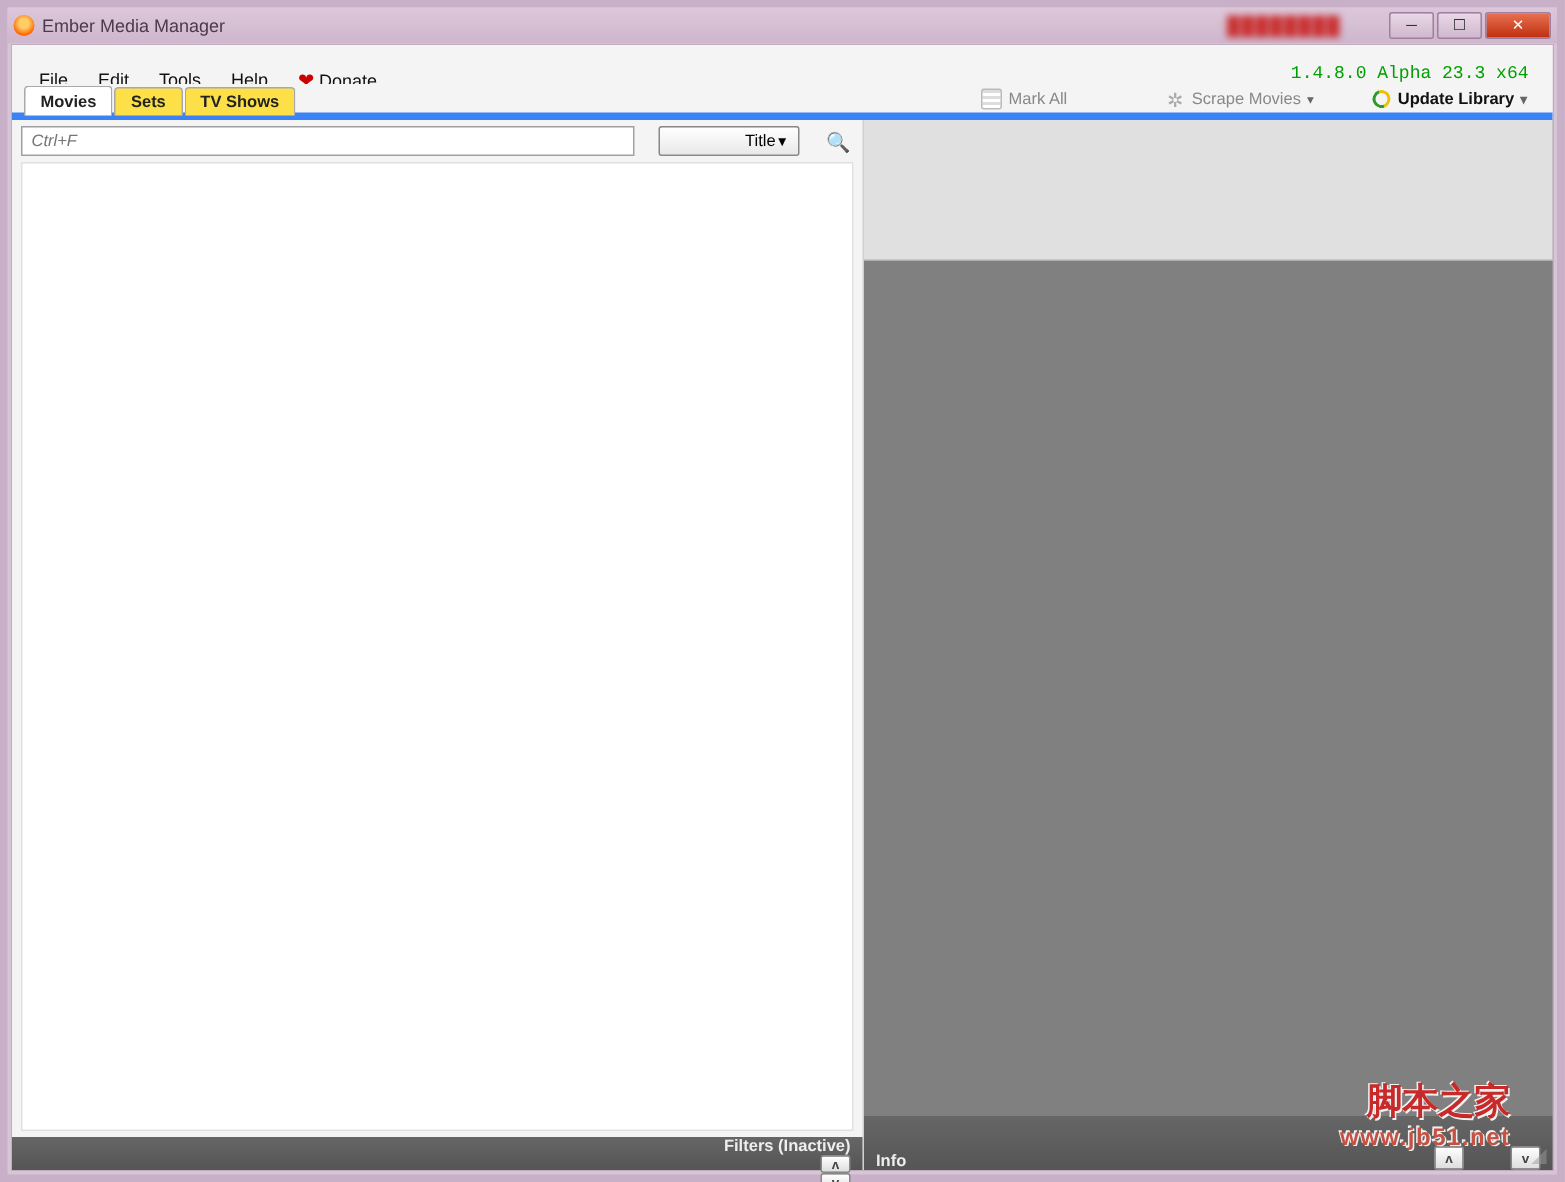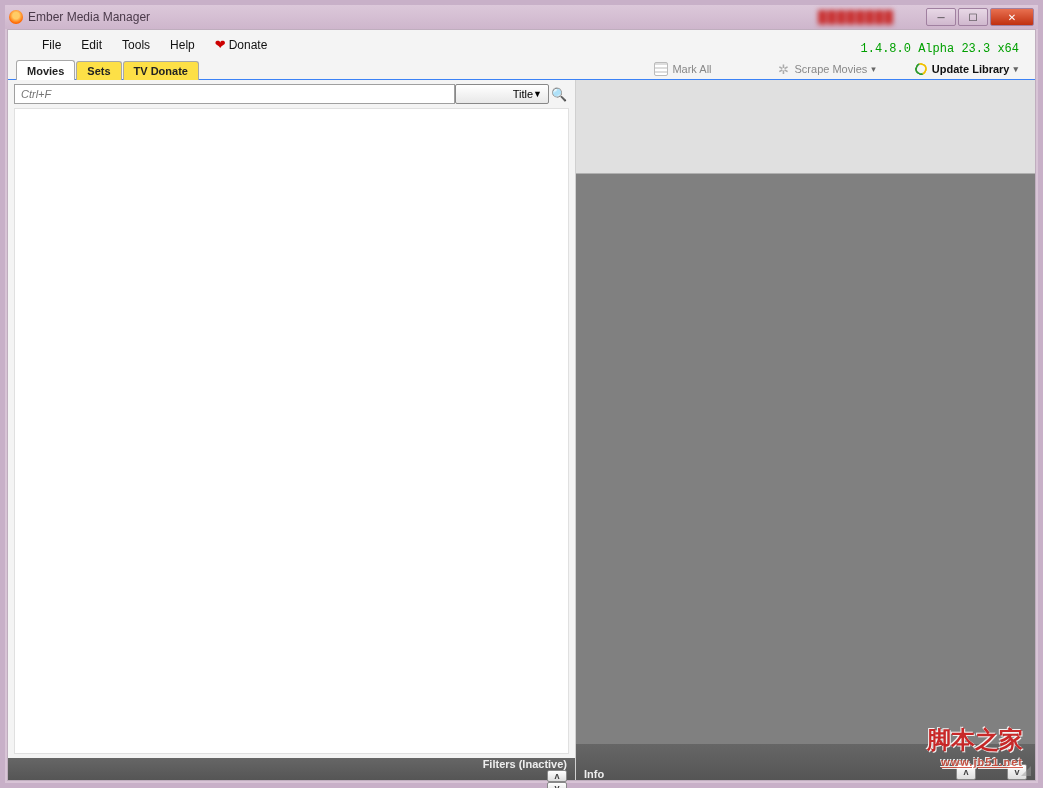--- a/index.html
+++ b/index.html
@@ -64,41 +64,40 @@
       margin: 0 2px 2px 2px;
       border: 1px solid #bfaebe;
       display: flex;
       flex-direction: column;
       position: relative;
     }
     .menubar {
       height: 26px;
       background: #f4f4f4;
       display: flex;
-      align-items: flex-end;
-      padding: 0 8px;
+      align-items: flex-start;
+      padding: 12px 8px;
       font-size: 12px;
       color: #111;
-      margin-left: 16px;
     }
     .menubar .menu-item { padding: 4px 10px; cursor: default; }
     .menubar .heart { color: #c00; font-size: 13px; margin-right: 3px; }
     .menubar-spacer { flex: 1; }
     .version-label {
       font-family: "Courier New", monospace;
       color: #00a000;
       font-size: 12px;
       padding-right: 8px;
     }
     .toolbar-row {
       height: 24px;
       display: flex;
-      align-items: flex-end;
-      background: #f4f4f4;
-      border-bottom: 1px solid #3b82f6;
+      align-items: flex-start;
+      background: #f4f4f4;
+      border-bottom: 5px solid #3b82f6;
       padding: 0 4px;
     }
     .tabs { display: flex; align-items: flex-end; margin-left: 4px; }
     .tab {
       padding: 3px 10px 3px 10px;
       border: 1px solid #a8a8a8;
       border-bottom: none;
       background: #f4f4f4;
       font-size: 11px;
       font-weight: bold;
@@ -146,21 +145,21 @@
     }
     .left-pane {
       width: 568px;
       display: flex; flex-direction: column;
       border-right: 1px solid #d0d0d0;
       background: #f4f4f4;
     }
     .search-row {
       display: flex; align-items: center;
       padding: 4px 6px;
-      gap: 0;
+      gap: 16px;
     }
     .search-input {
       flex: 1;
       height: 20px;
       border: 1px solid #a0a0a0;
       background: #fff;
       font-style: italic;
       color: #888;
       padding: 0 6px;
       font-size: 11px;
@@ -226,29 +225,29 @@
       color: #888;
     }
     .resize-grip::before {
       content: ""; position: absolute; right: 0; bottom: 0;
       width: 0; height: 0;
       border-right: 10px solid #999;
       border-top: 10px solid transparent;
       opacity: .5;
     }
     .watermark {
-      position: absolute; right: 20px; bottom: 20px;
+      position: absolute; right: 36px; bottom: 20px;
       color: #d02020; font-weight: bold;
       font-family: "SimHei", sans-serif; font-size: 24px;
       filter: blur(0.5px);
       text-shadow: 1px 1px 0 #fff, -1px -1px 0 #fff;
       opacity: .9; text-align: right;
       pointer-events: none;
     }
-    .watermark .sub { font-size: 11px; letter-spacing: 1px; display: block; color: #d05040; text-decoration: underline;}
+    .watermark .sub { font-size: 16px; letter-spacing: 1px; display: block; color: #d05040;}
   </style>
 </head>
 <body>
 
 <div class="window-frame">
   <div class="titlebar">
     <div class="app-icon"></div>
     <div class="title-text">Ember Media Manager</div>
     <div class="title-spacer"></div>
     <div class="red-blur">████████</div>
@@ -270,21 +269,21 @@
         <span class="heart">❤</span><span>Donate</span>
       </div>
       <div class="menubar-spacer"></div>
       <div class="version-label">1.4.8.0 Alpha 23.3 x64</div>
     </div>
 
     <div class="toolbar-row">
       <div class="tabs">
         <div class="tab active">Movies</div>
         <div class="tab inactive">Sets</div>
-        <div class="tab inactive">TV Donate</div>
+        <div class="tab inactive">TV Shows</div>
       </div>
       <div class="toolbar-spacer"></div>
       <div class="toolbar-right">
         <div class="tb-btn">
           <span class="ico">
               <span class="ico-list"></span>
             </span>
           <span>Mark All</span>
         </div>
         <div class="vsep"></div>

